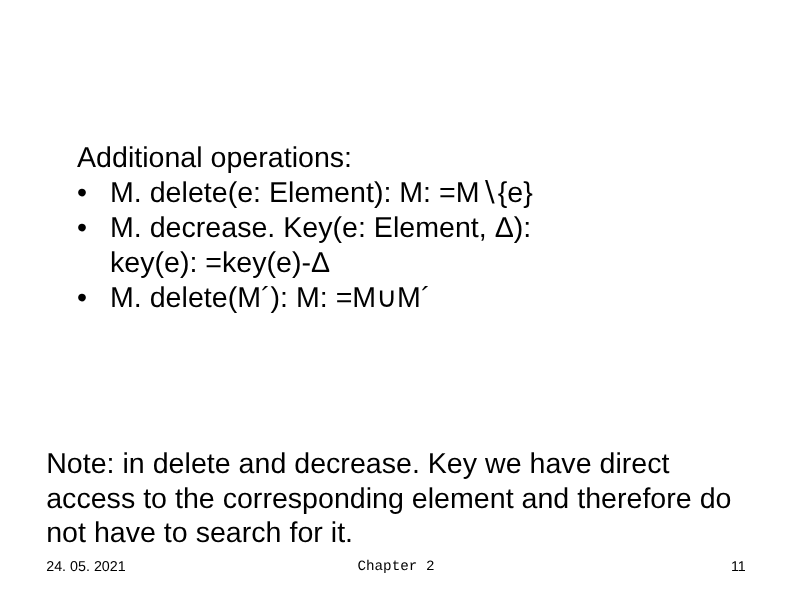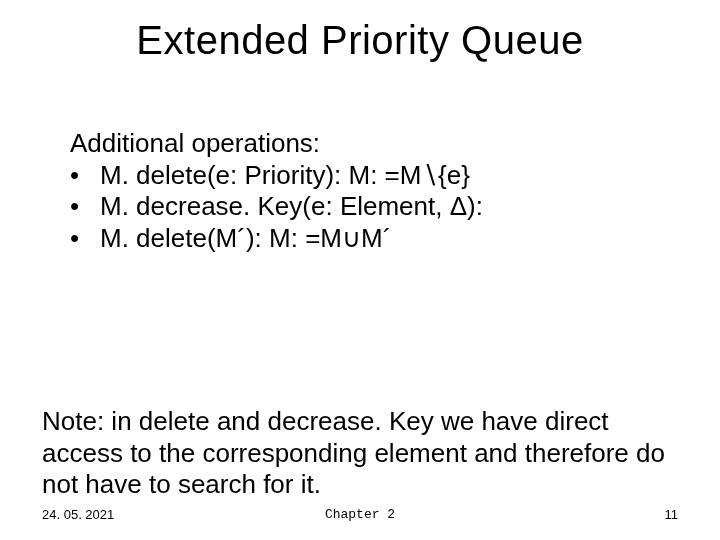--- a/index.html
+++ b/index.html
@@ -81,35 +81,35 @@
   .footer .right {
     margin-left: auto;
     text-align: center;
   }
 </style>
 </head>
 <body>
 
 <div class="slide">
 
-  <div class="title">Extended Priority Queue</div>
 
   <div class="body">
     <div>Additional operations:</div>
 
     <div class="bullet">
       <div class="dot">•</div>
-      <div class="txt">M. delete(e: Priority): M: =M∖{e}</div>
+      <div class="txt">M. delete(e: Element): M: =M∖{e}</div>
     </div>
 
     <div class="bullet">
       <div class="dot">•</div>
       <div class="txt">M. decrease. Key(e: Element, Δ):</div>
     </div>
 
+    <div class="indent-cont">key(e): =key(e)-Δ</div>
 
     <div class="bullet">
       <div class="dot">•</div>
       <div class="txt">M. delete(M´): M: =M∪M´</div>
     </div>
   </div>
 
   <div class="note">Note: in delete and decrease. Key we have direct access to the corresponding element and therefore do not have to search for it.</div>
 
   <div class="footer">

